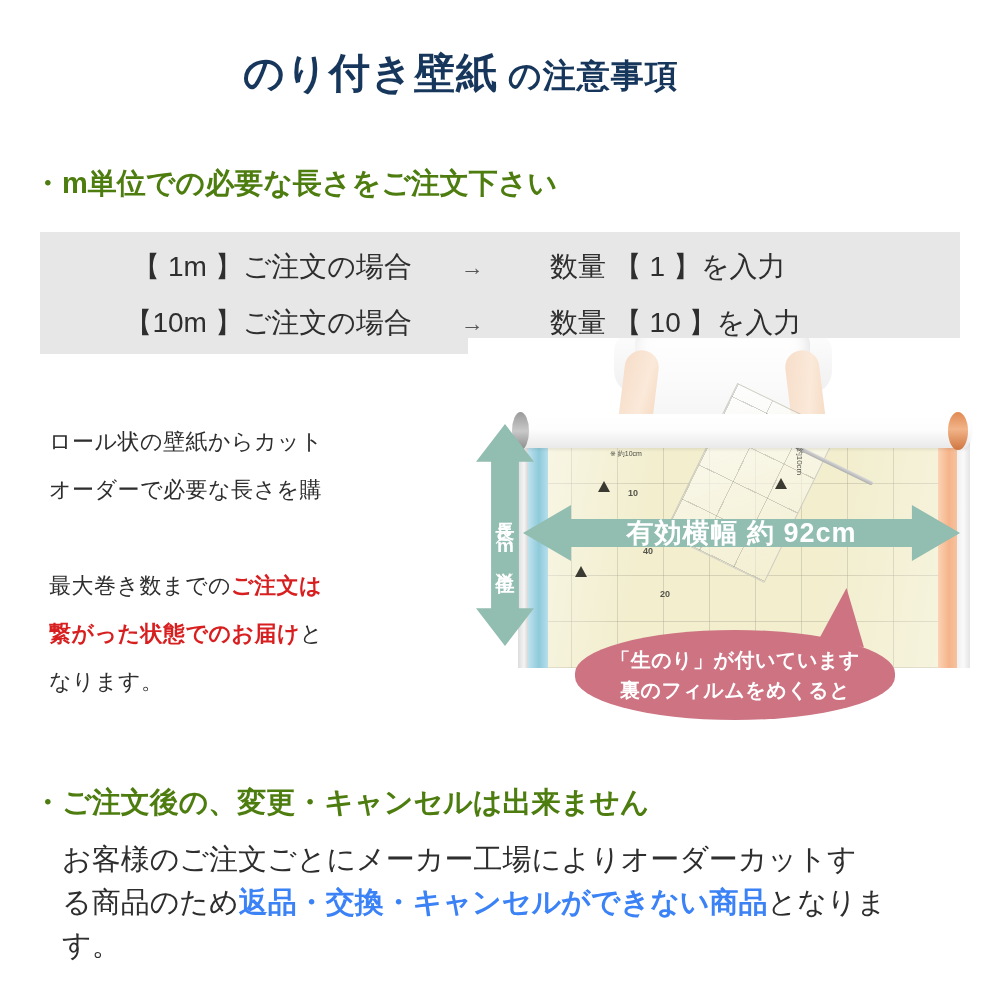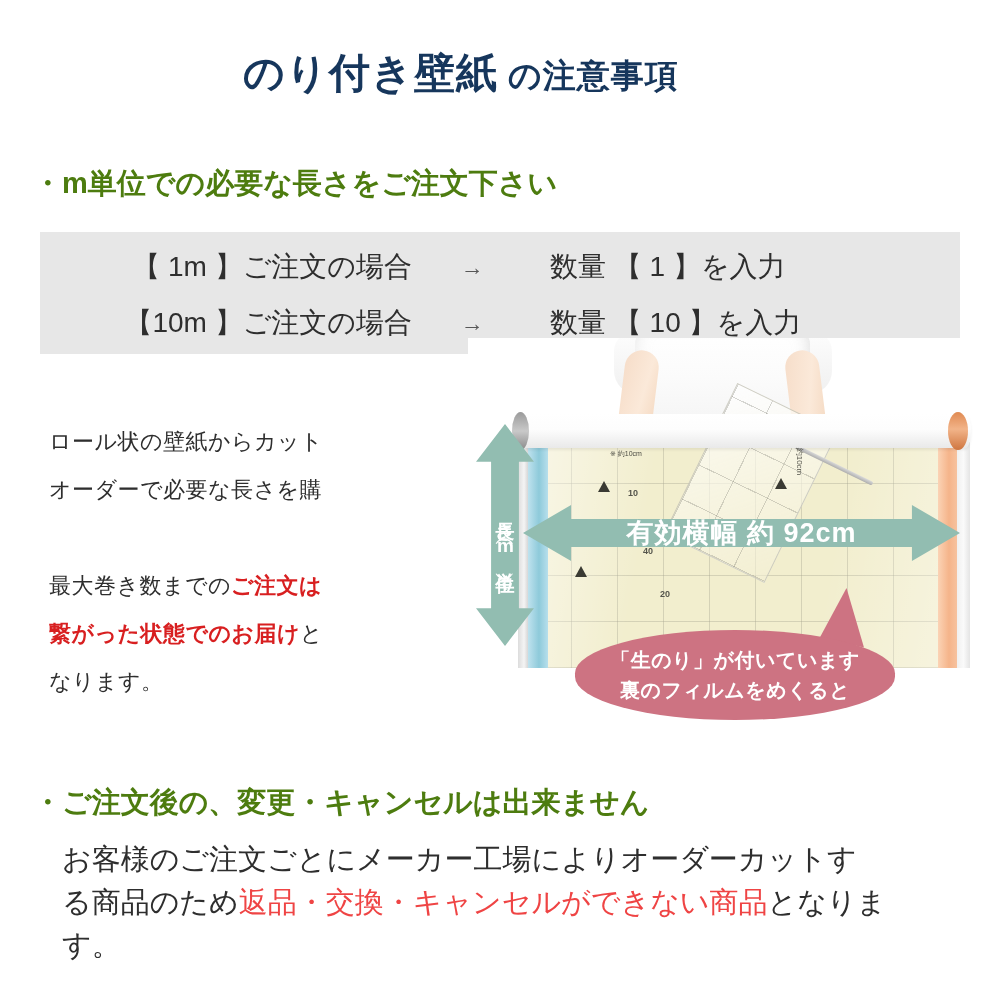--- a/index.html
+++ b/index.html
@@ -55,21 +55,21 @@
   }
   .para-left .red { color:#d81f20; font-weight:bold; }
 
   
   .para-bottom {
     position:absolute; left:62px; top:838px;
     width:912px;
     font-size:29px; line-height:43px; color:#2e2e2e;
     letter-spacing:0px;
   }
-  .para-bottom .red { color:#ef4444; font-weight:normal; }
+  .para-bottom .red { color:#3b82f6; font-weight:bold; }
 
   
   .photo {
     position:absolute; left:468px; top:338px;
     width:510px; height:330px;
     overflow:hidden;
     background:#ffffff;
   }
   
   .torso {

